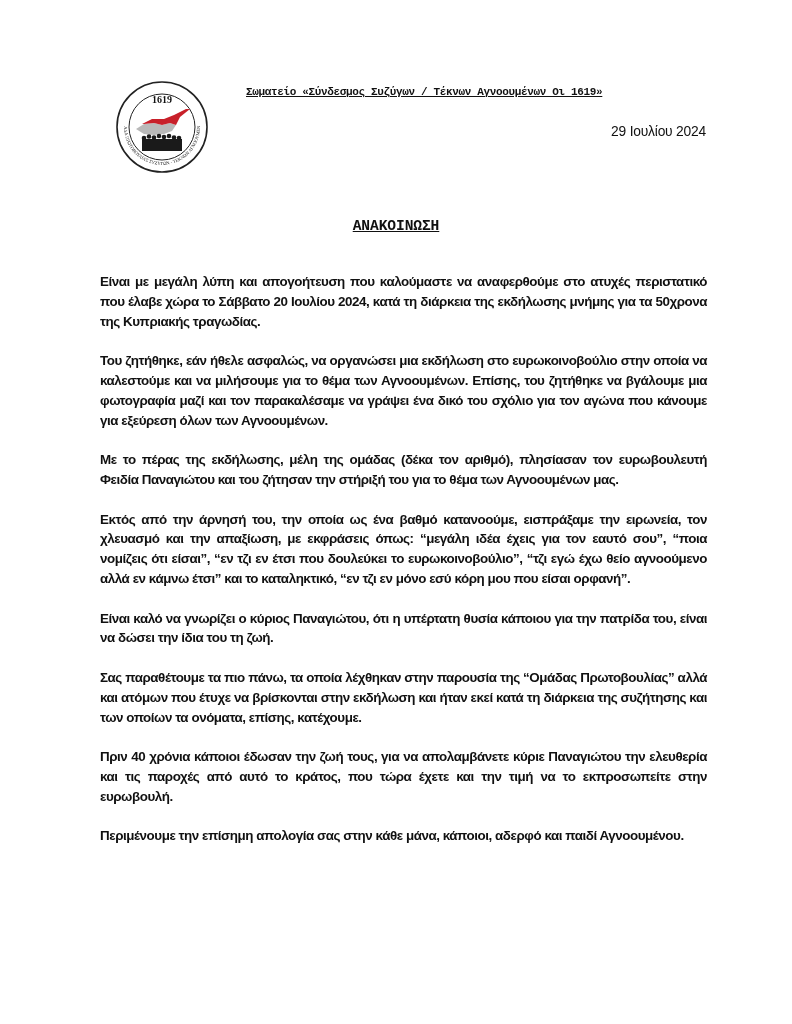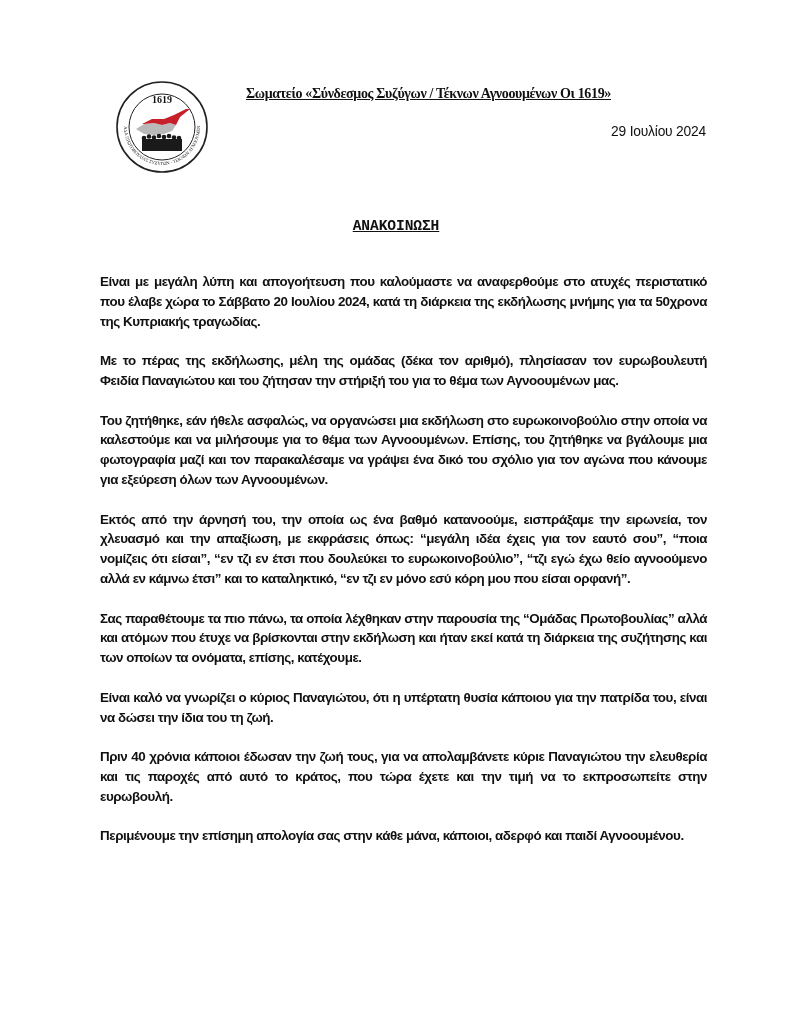--- a/index.html
+++ b/index.html
@@ -1,21 +1,21 @@
 <!DOCTYPE html>
 <html><head>
 <meta charset="utf-8">
 <style>
   html, body { margin: 0; padding: 0; background: #ffffff; }
   body { width: 792px; height: 1024px; position: relative; overflow: hidden; color: #111; }
   .page { position: absolute; left: 0; top: 0; width: 792px; height: 984px; background: #fff; }
   .logo { position: absolute; left: 114px; top: 79px; width: 96px; height: 96px; }
   .org-title {
     position: absolute; left: 246px; top: 86px; width: 460px;
-    font-family: Liberation Serif, serif; font-weight: bold; font-size: 14px;
+    font-family: Liberation Mono, monospace; font-weight: bold; font-size: 11px;
     text-decoration: underline; letter-spacing: -0.35px; white-space: nowrap;
   }
   .date {
     position: absolute; right: 86px; top: 124px;
     font-family: "Liberation Sans", sans-serif; font-size: 13.8px; letter-spacing: -0.2px;
   }
   .heading {
     position: absolute; left: 0; width: 792px; top: 218px; text-align: center;
     font-family: Liberation Mono, monospace; font-weight: bold; font-size: 14.6px;
     text-decoration: underline; letter-spacing: -0.1px;
@@ -57,22 +57,22 @@
     </text>
   </svg>
 
   <div class="org-title">Σωματείο «Σύνδεσμος Συζύγων / Τέκνων Αγνοουμένων Οι 1619»</div>
   <div class="date">29 Ιουλίου 2024</div>
 
   <div class="heading">ΑΝΑΚΟΙΝΩΣΗ</div>
 
   <div class="body">
     <p>Είναι με μεγάλη λύπη και απογοήτευση που καλούμαστε να αναφερθούμε στο ατυχές περιστατικό που έλαβε χώρα το Σάββατο 20 Ιουλίου 2024, κατά τη διάρκεια της εκδήλωσης μνήμης για τα 50χρονα της Κυπριακής τραγωδίας.</p>
+    <p>Του ζητήθηκε, εάν ήθελε ασφαλώς, να οργανώσει μια εκδήλωση στο ευρωκοινοβούλιο στην οποία να καλεστούμε και να μιλήσουμε για το θέμα των Αγνοουμένων. Επίσης, του ζητήθηκε να βγάλουμε μια φωτογραφία μαζί και τον παρακαλέσαμε να γράψει ένα δικό του σχόλιο για τον αγώνα που κάνουμε για εξεύρεση όλων των Αγνοουμένων.</p>
     <p>Με το πέρας της εκδήλωσης, μέλη της ομάδας (δέκα τον αριθμό), πλησίασαν τον ευρωβουλευτή Φειδία Παναγιώτου και του ζήτησαν την στήριξή του για το θέμα των Αγνοουμένων μας.</p>
-    <p>Του ζητήθηκε, εάν ήθελε ασφαλώς, να οργανώσει μια εκδήλωση στο ευρωκοινοβούλιο στην οποία να καλεστούμε και να μιλήσουμε για το θέμα των Αγνοουμένων. Επίσης, του ζητήθηκε να βγάλουμε μια φωτογραφία μαζί και τον παρακαλέσαμε να γράψει ένα δικό του σχόλιο για τον αγώνα που κάνουμε για εξεύρεση όλων των Αγνοουμένων.</p>
     <p>Εκτός από την άρνησή του, την οποία ως ένα βαθμό κατανοούμε, εισπράξαμε την ειρωνεία, τον χλευασμό και την απαξίωση, με εκφράσεις όπως: “μεγάλη ιδέα έχεις για τον εαυτό σου”, “ποια νομίζεις ότι είσαι”,  “εν τζι εν έτσι που δουλεύκει το ευρωκοινοβούλιο”, “τζι εγώ έχω θείο αγνοούμενο αλλά εν κάμνω έτσι” και το καταληκτικό, “εν τζι εν μόνο εσύ κόρη μου που είσαι ορφανή”.</p>
+    <p>Είναι καλό να γνωρίζει ο κύριος Παναγιώτου, ότι η υπέρτατη θυσία κάποιου για την πατρίδα του, είναι να δώσει την ίδια του τη ζωή.</p>
     <p>Σας παραθέτουμε τα πιο πάνω, τα οποία λέχθηκαν στην παρουσία της “Ομάδας Πρωτοβουλίας” αλλά και ατόμων που έτυχε να βρίσκονται στην εκδήλωση και ήταν εκεί κατά τη διάρκεια της συζήτησης και των οποίων τα ονόματα, επίσης, κατέχουμε.</p>
-    <p>Είναι καλό να γνωρίζει ο κύριος Παναγιώτου, ότι η υπέρτατη θυσία κάποιου για την πατρίδα του, είναι να δώσει την ίδια του τη ζωή.</p>
     <p>Πριν 40 χρόνια κάποιοι έδωσαν την ζωή τους, για να απολαμβάνετε κύριε Παναγιώτου την ελευθερία και τις παροχές από αυτό το κράτος, που τώρα έχετε και την τιμή να το εκπροσωπείτε στην ευρωβουλή.</p>
     <p>Περιμένουμε την επίσημη απολογία σας στην κάθε μάνα, κάποιοι, αδερφό και παιδί Αγνοουμένου.</p>
   </div>
 
 </div>
 
 </body></html>

